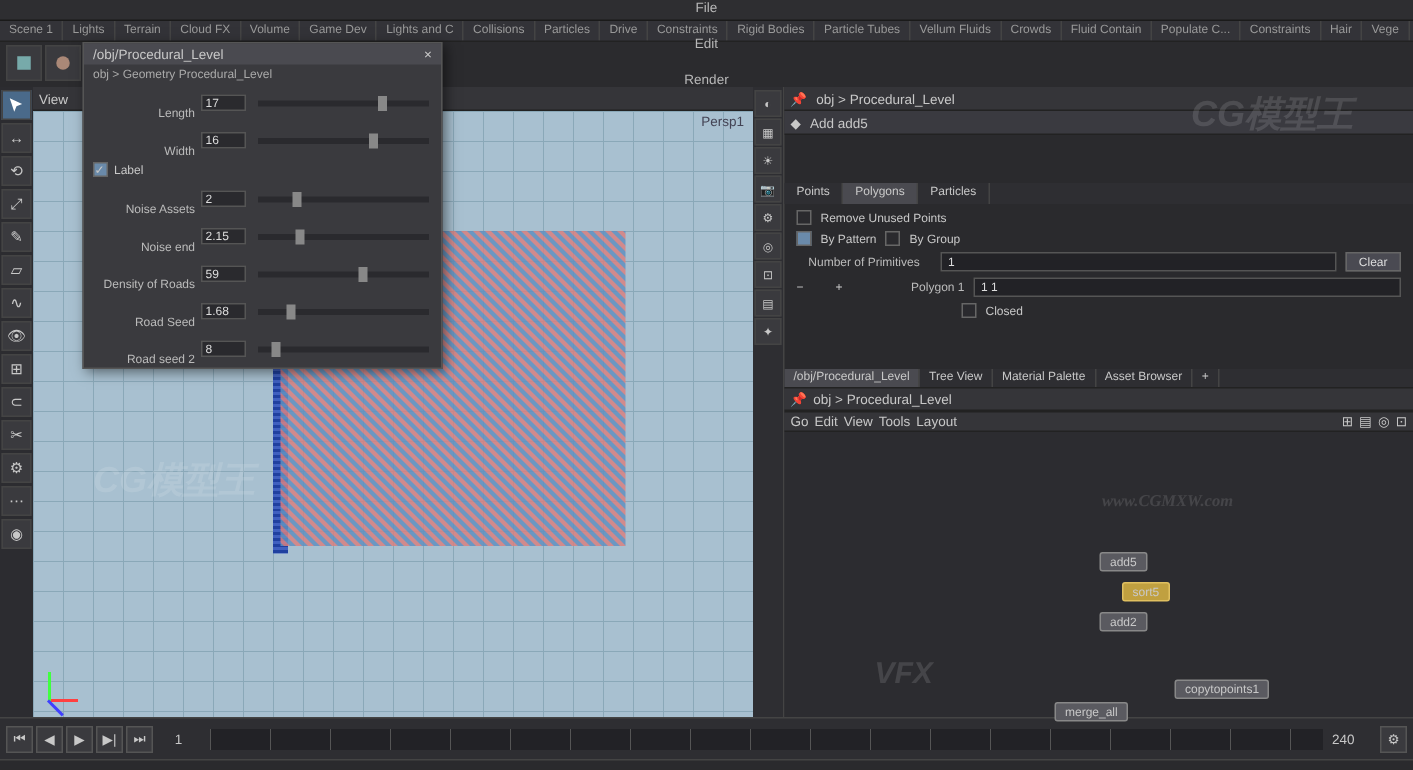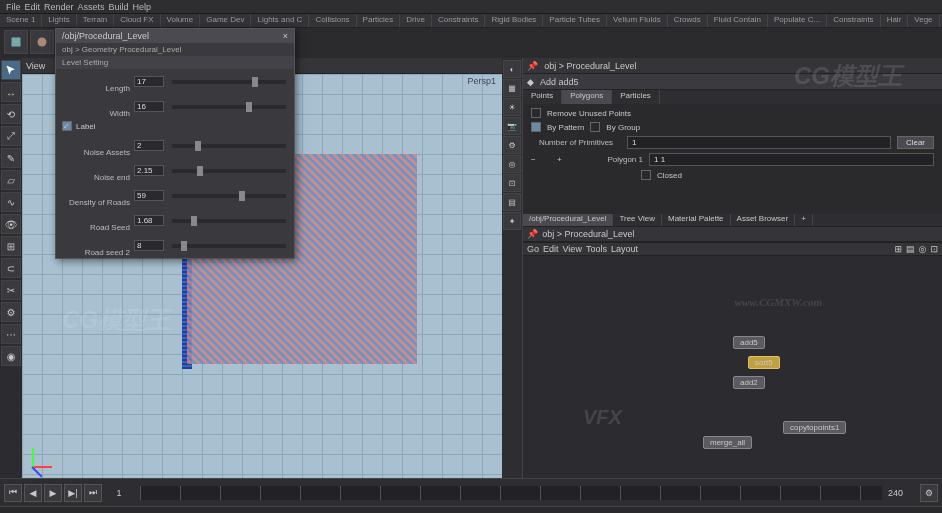--- a/index.html
+++ b/index.html
@@ -1,17 +1,17 @@
 <!DOCTYPE html>
 <html><head>
 <meta charset="utf-8">
 <style>
 * { margin:0; padding:0; box-sizing:border-box; font-family:Arial,sans-serif; }
 body { background:#2a2a2d; color:#c8c8c8; font-size:9px; width:942px; height:513px; overflow:hidden; position:relative; }
-.menubar { height:14px; background:#2e2e31; display:flex; align-items:center; padding:0 6px; gap:4px; font-size:9px; border-bottom:1px solid #1a1a1a; }
+.menubar { height:14px; background:#2e2e31; display:flex; align-items:center; padding:0 6px; gap:14px; font-size:9px; border-bottom:1px solid #1a1a1a;flex-direction:column; }
 .menubar span { color:#b8b8b8; }
 .shelfbar { height:30px; background:#333338; display:flex; border-bottom:1px solid #222; }
 .shelf-tab { padding:1px 6px; font-size:8px; color:#999; border-right:1px solid #444; white-space:nowrap; }
 .shelf-icons { height:30px; display:flex; gap:2px; padding:2px 4px; background:#2b2b2e; }
 .shelf-icon { width:24px; height:24px; background:#3a3a3e; border:1px solid #444; display:flex; align-items:center; justify-content:center; }
 .mainrow { display:flex; height:420px; }
 .left-tools { width:22px; background:#2c2c30; display:flex; flex-direction:column; gap:2px; padding:2px 1px; }
 .tool-btn { width:20px; height:20px; background:#3a3a3e; border:1px solid #444; display:flex; align-items:center; justify-content:center; font-size:10px; }
 .tool-btn.active { background:#4a6a8a; }
 .viewport-area { width:480px; display:flex; flex-direction:column; position:relative; }
@@ -29,21 +29,21 @@
 .param-sub { padding:2px 6px; font-size:8px; color:#aaa; }
 .param-row { display:flex; align-items:center; padding:1px 4px; gap:4px; }
 .param-label { width:70px; text-align:right; font-size:8px; color:#bbb;margin-top:14px; }
 .param-val { width:30px; background:#2a2a2e; border:1px solid #555; padding:0 2px; font-size:8px; color:#ddd; }
 .param-slider { flex:1; height:4px; background:#2a2a2e; position:relative; margin:0 4px; }
 .param-thumb { position:absolute; top:-3px; width:6px; height:10px; background:#888; }
 .check-row { display:flex; align-items:center; padding:2px 6px; gap:4px; font-size:8px; }
 .checkbox { width:10px; height:10px; background:#2a2a2e; border:1px solid #666; }
 .right-pane { flex:1; display:flex; flex-direction:column; background:#2a2a2d; border-left:1px solid #444; }
 .rp-header { height:16px; background:#353539; display:flex; align-items:center; padding:0 4px; gap:6px; font-size:9px; border-bottom:1px solid #222; }
-.rp-tabs { display:flex; background:#2e2e32; height:14px; }
+.rp-tabs { display:flex; background:#2e2e32; height:14px;margin-top:32px; }
 .rp-tab { padding:1px 8px; font-size:8px; border-right:1px solid #444; }
 .rp-tab.active { background:#4a4a50; }
 .rp-form { padding:4px 8px; display:flex; flex-direction:column; gap:4px; font-size:8px; }
 .form-row { display:flex; align-items:center; gap:6px; }
 .form-label { width:90px; color:#bbb;text-align:center; }
 .form-input { flex:1; background:#222226; border:1px solid #555; padding:1px 4px; color:#ddd; }
 .btn { background:#4a4a52; border:1px solid #666; padding:1px 8px; color:#ddd; }
 .network-header { height:16px; background:#353539; display:flex; align-items:center; padding:0 4px; gap:4px; font-size:9px; border-bottom:1px solid #222; border-top:1px solid #222; }
 .network-tabs { display:flex; background:#2e2e32; height:12px; }
 .nw-tab { padding:0 6px; font-size:8px; border-right:1px solid #444; }
@@ -118,21 +118,20 @@
       </svg>
     </div>
 </div>
 
 <div class="param-panel">
   <div class="param-title">
     <span>/obj/Procedural_Level</span>
     <span>×</span>
   </div>
   <div class="param-sub">obj &gt; Geometry Procedural_Level</div>
-  <div class="param-sub" style="background:#424248;">Level Setting</div>
   <div class="param-row">
     <span class="param-label">Length</span>
     <span class="param-val">17</span>
     <div class="param-slider">
         <div class="param-thumb" style="left:70%"></div>
       </div>
   </div>
   <div class="param-row">
     <span class="param-label">Width</span>
     <span class="param-val">16</span>

